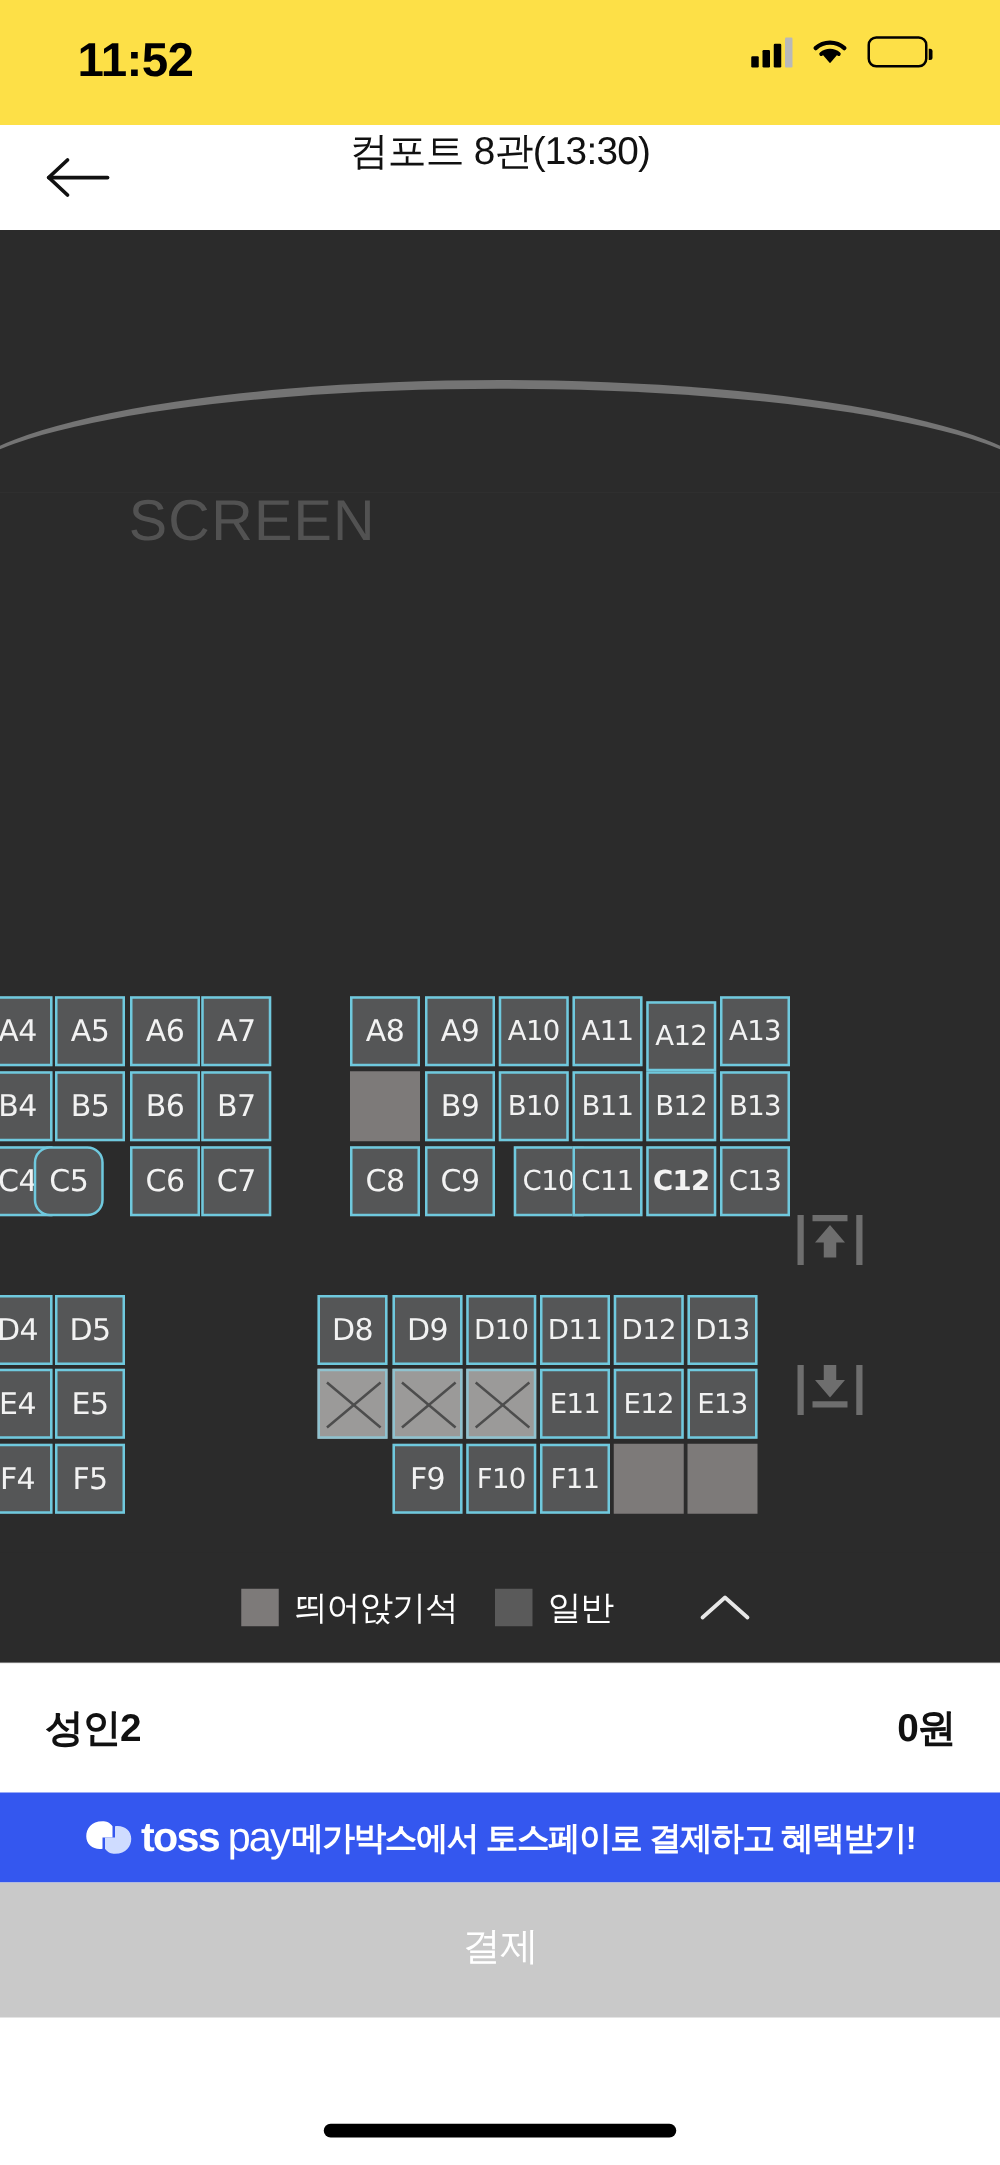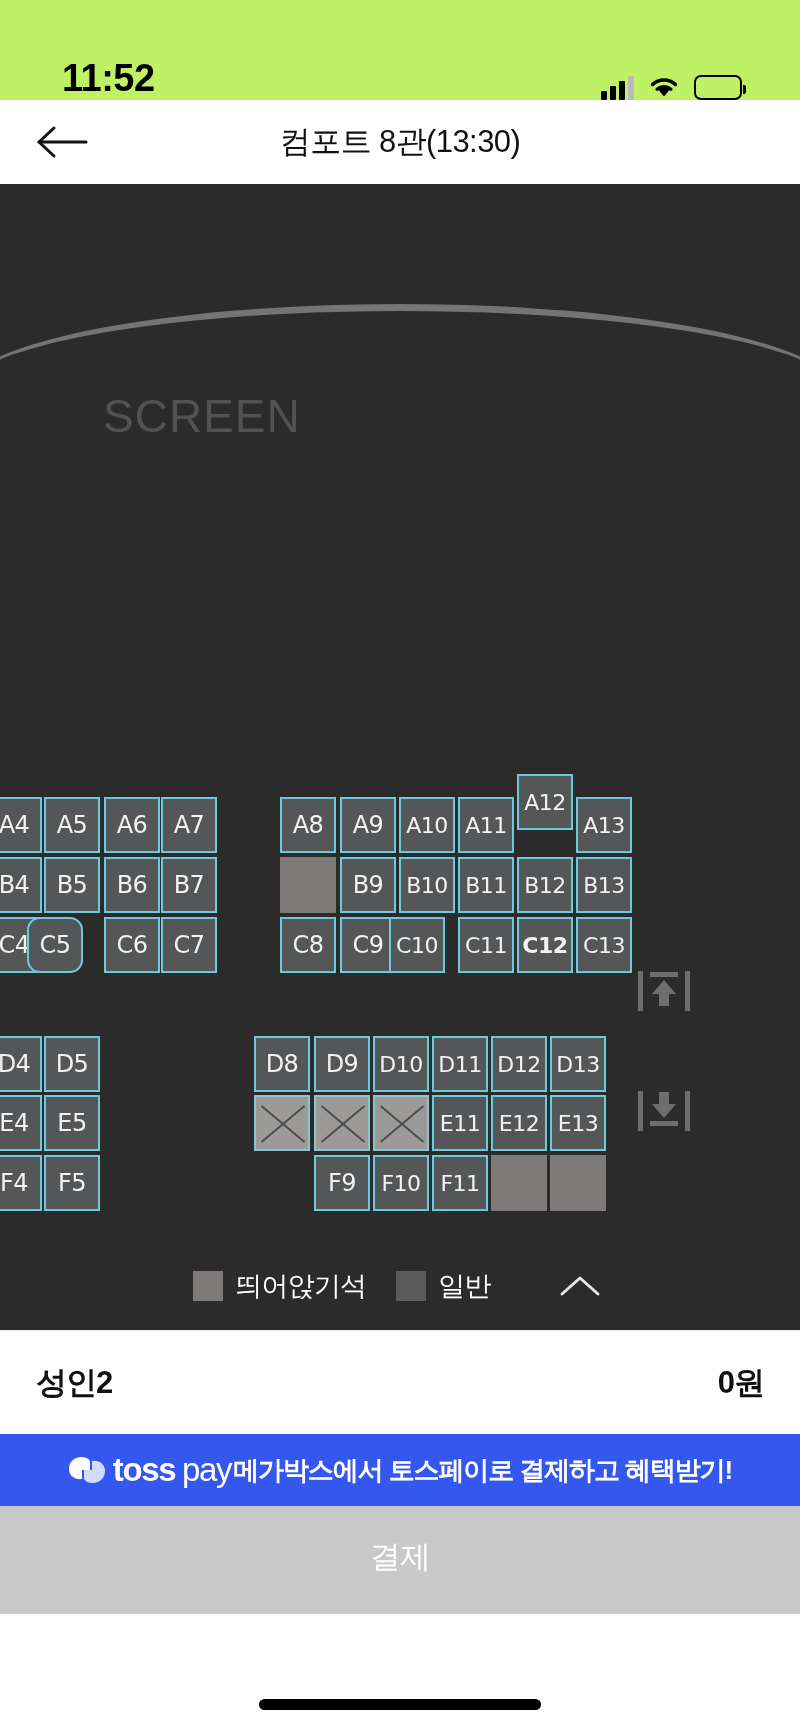--- a/index.html
+++ b/index.html
@@ -7,23 +7,23 @@
     width: 800px; height: 1732px;
     font-family: "Liberation Sans", "DejaVu Sans", sans-serif;
     background: #fff;
     overflow: hidden;
   }
   .phone { position: relative; width: 800px; height: 1732px; background: #fff; }
 
   
   .statusbar {
     height: 100px; width: 100%;
-    display: flex; align-items: flex-end; justify-content: space-between;
+    display: flex; align-items: flex-start; justify-content: space-between;
     padding: 28px 58px 0 62px;
-    background: #bef264;
+    background: #fde047;
   }
   .status-time {
     font-size: 38px; font-weight: bold; color: #000;
     letter-spacing: -0.5px;
   }
   .status-icons { display: flex; align-items: center; gap: 14px; }
   .ic-signal { display: flex; align-items: flex-end; gap: 3px; height: 26px; }
   .ic-signal i { width: 6px; background: #000; border-radius: 1px; display:block; }
   .ic-signal i:nth-child(1){ height: 9px; }
   .ic-signal i:nth-child(2){ height: 14px; }
@@ -36,21 +36,21 @@
   }
   .ic-batt .fill { width: 78%; height: 100%; background: #000; border-radius: 3px; }
   .ic-batt:after {
     content: ""; position: absolute; right: -6px; top: 8px;
     width: 3px; height: 9px; background: #000; border-radius: 0 2px 2px 0;
   }
 
   
   .navbar {
     height: 84px; width: 100%;
-    display: flex; align-items: center; position: relative;
+    display: flex; align-items: flex-start; position: relative;
     background: #ffffff;
   }
   .nav-back {
     position: absolute; left: 30px; top: 50%; transform: translateY(-50%);
     width: 64px; height: 64px; display: flex; align-items: center; justify-content: center;
   }
   .nav-title {
     width: 100%; text-align: center;
     font-size: 31px; color: #111; font-weight: 500; letter-spacing: -0.6px;
   }
@@ -200,39 +200,39 @@
 
     <div class="seat-area" id="seat-area">
         <div class="seat" style="position: absolute; left: -14px; top: 613px;">A4</div>
         <div class="seat" style="position: absolute; left: 44px; top: 613px;">A5</div>
         <div class="seat" style="position: absolute; left: 104px; top: 613px;">A6</div>
         <div class="seat" style="position: absolute; left: 161px; top: 613px;">A7</div>
         <div class="seat" style="position: absolute; left: 280px; top: 613px;">A8</div>
         <div class="seat" style="position: absolute; left: 340px; top: 613px;">A9</div>
         <div class="seat small" style="position: absolute; left: 399px; top: 613px;">A10</div>
         <div class="seat small" style="position: absolute; left: 458px; top: 613px;">A11</div>
-        <div class="seat small" style="position: absolute; left: 517px; top: 590px;">A12</div>
+        <div class="seat small" style="position: absolute; left: 517px; top: 617px;">A12</div>
         <div class="seat small" style="position: absolute; left: 576px; top: 613px;">A13</div>
         <div class="seat" style="position: absolute; left: -14px; top: 673px;">B4</div>
         <div class="seat" style="position: absolute; left: 44px; top: 673px;">B5</div>
         <div class="seat" style="position: absolute; left: 104px; top: 673px;">B6</div>
         <div class="seat" style="position: absolute; left: 161px; top: 673px;">B7</div>
         <div class="seat distanced" style="position: absolute; left: 280px; top: 673px;"></div>
         <div class="seat" style="position: absolute; left: 340px; top: 673px;">B9</div>
         <div class="seat small" style="position: absolute; left: 399px; top: 673px;">B10</div>
         <div class="seat small" style="position: absolute; left: 458px; top: 673px;">B11</div>
         <div class="seat small" style="position: absolute; left: 517px; top: 673px;">B12</div>
         <div class="seat small" style="position: absolute; left: 576px; top: 673px;">B13</div>
         <div class="seat" style="position: absolute; left: -14px; top: 733px;">C4</div>
         <div class="seat" style="position: absolute; left: 27px; top: 733px; border-radius: 13px;">C5</div>
         <div class="seat" style="position: absolute; left: 104px; top: 733px;">C6</div>
         <div class="seat" style="position: absolute; left: 161px; top: 733px;">C7</div>
         <div class="seat" style="position: absolute; left: 280px; top: 733px;">C8</div>
         <div class="seat" style="position: absolute; left: 340px; top: 733px;">C9</div>
-        <div class="seat small" style="position: absolute; left: 389px; top: 733px;">C10</div>
+        <div class="seat small" style="position: absolute; left: 411px; top: 733px;">C10</div>
         <div class="seat small" style="position: absolute; left: 458px; top: 733px;">C11</div>
         <div class="seat small" style="position: absolute; left: 517px; top: 733px; font-weight: bold;">C12</div>
         <div class="seat small" style="position: absolute; left: 576px; top: 733px;">C13</div>
         <div class="seat" style="position: absolute; left: -14px; top: 852px;">D4</div>
         <div class="seat" style="position: absolute; left: 44px; top: 852px;">D5</div>
         <div class="seat" style="position: absolute; left: 254px; top: 852px;">D8</div>
         <div class="seat" style="position: absolute; left: 314px; top: 852px;">D9</div>
         <div class="seat small" style="position: absolute; left: 373px; top: 852px;">D10</div>
         <div class="seat small" style="position: absolute; left: 432px; top: 852px;">D11</div>
         <div class="seat small" style="position: absolute; left: 491px; top: 852px;">D12</div>

